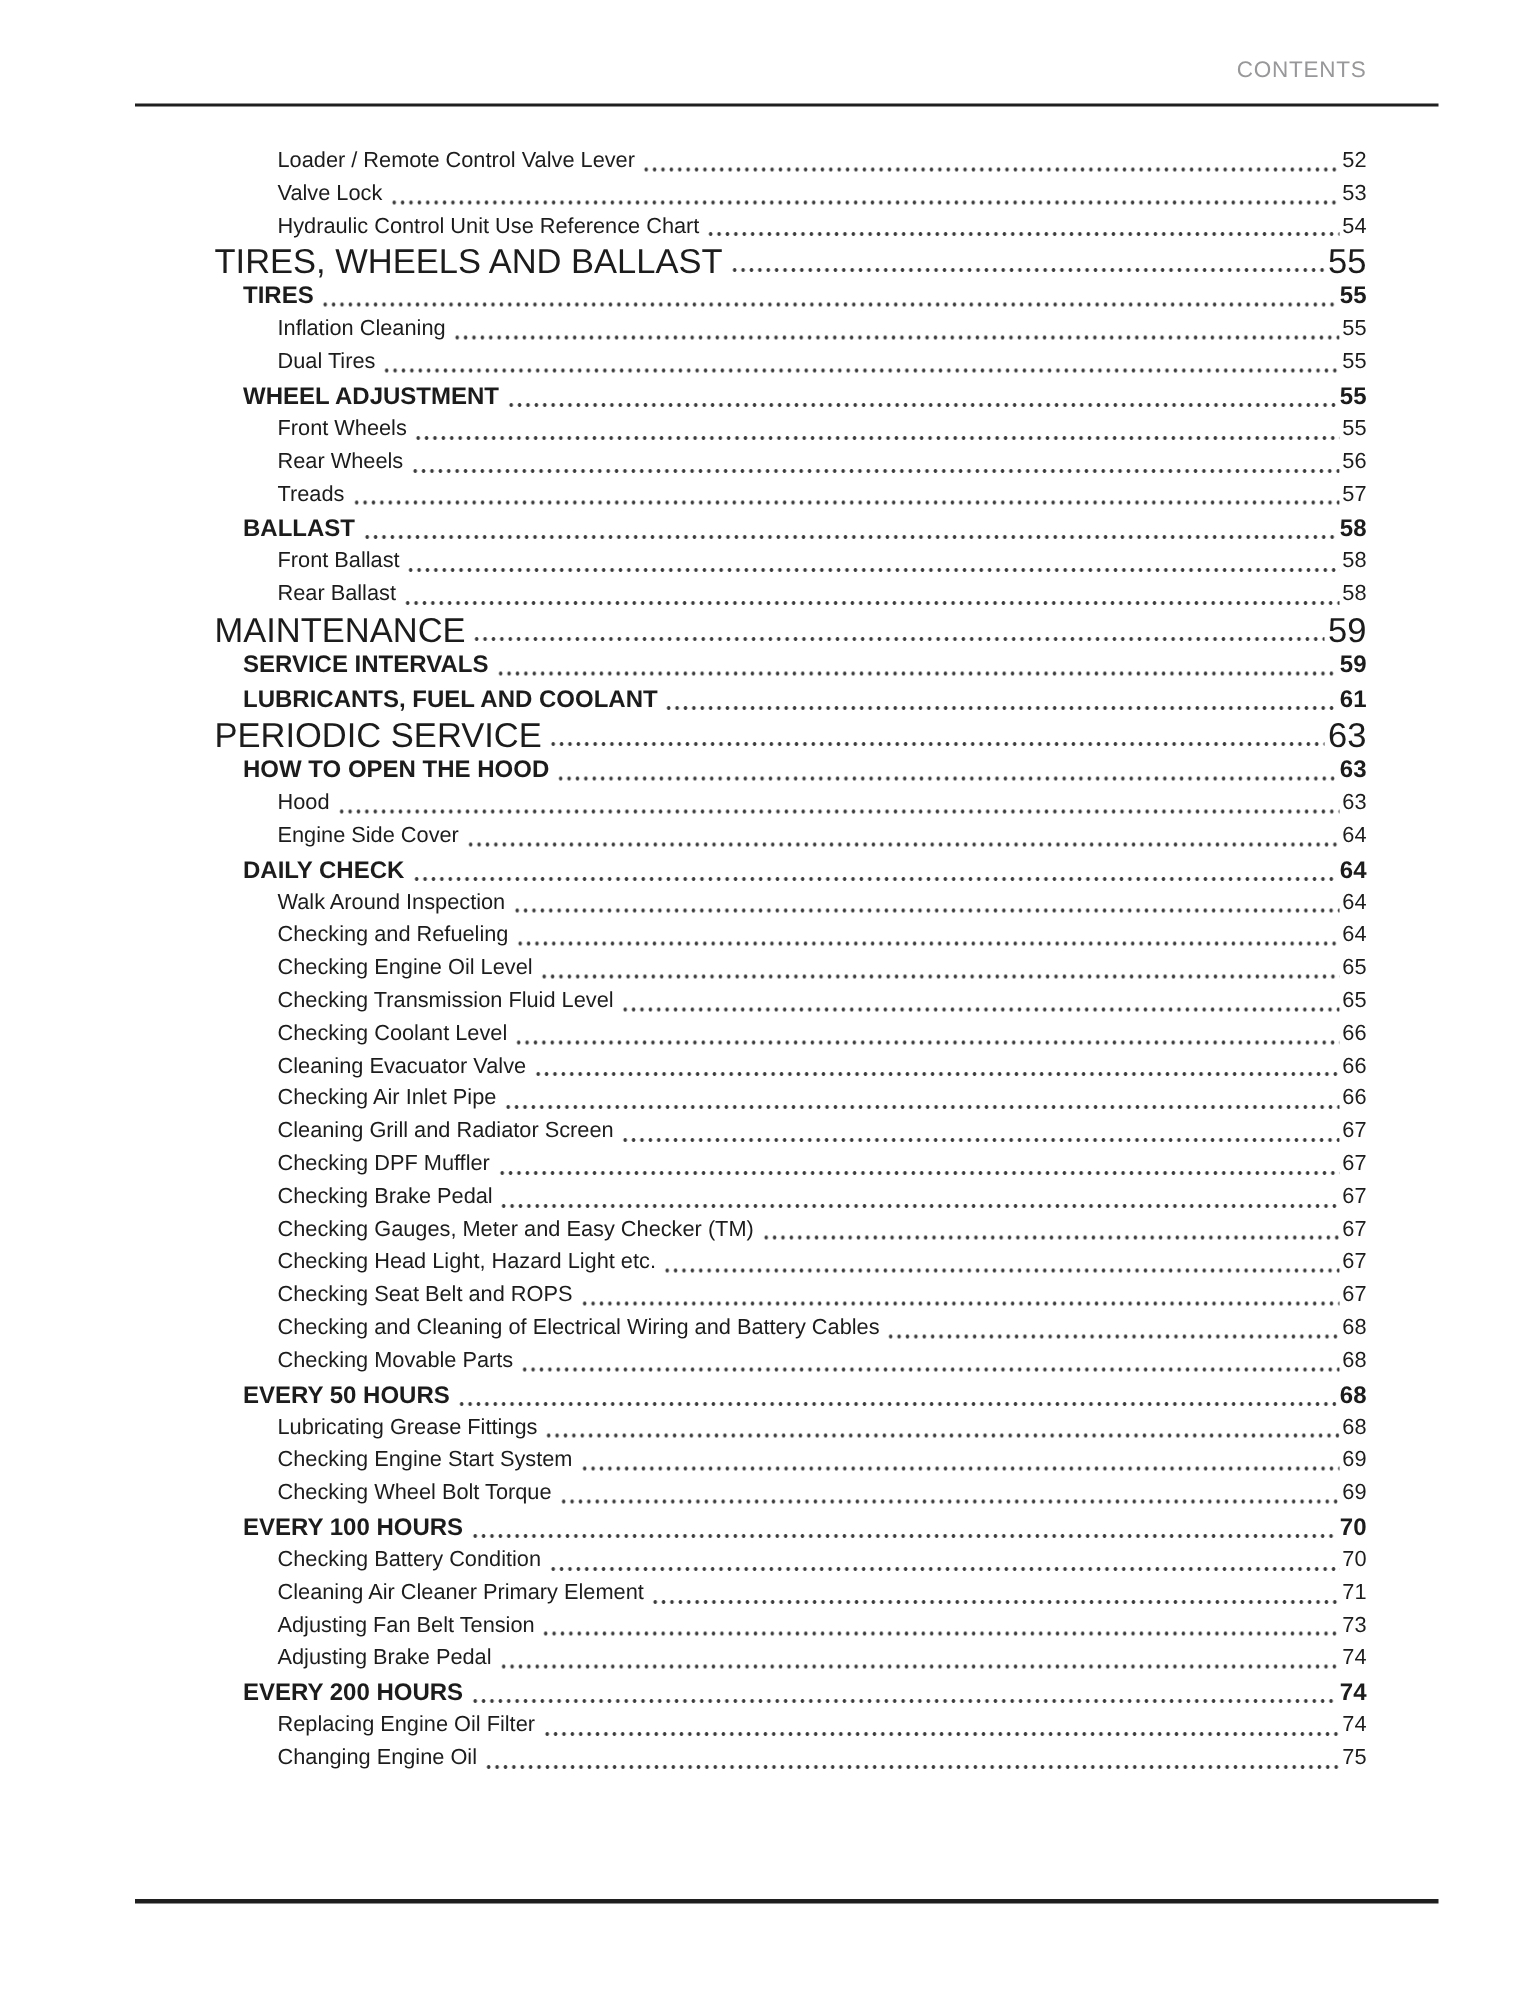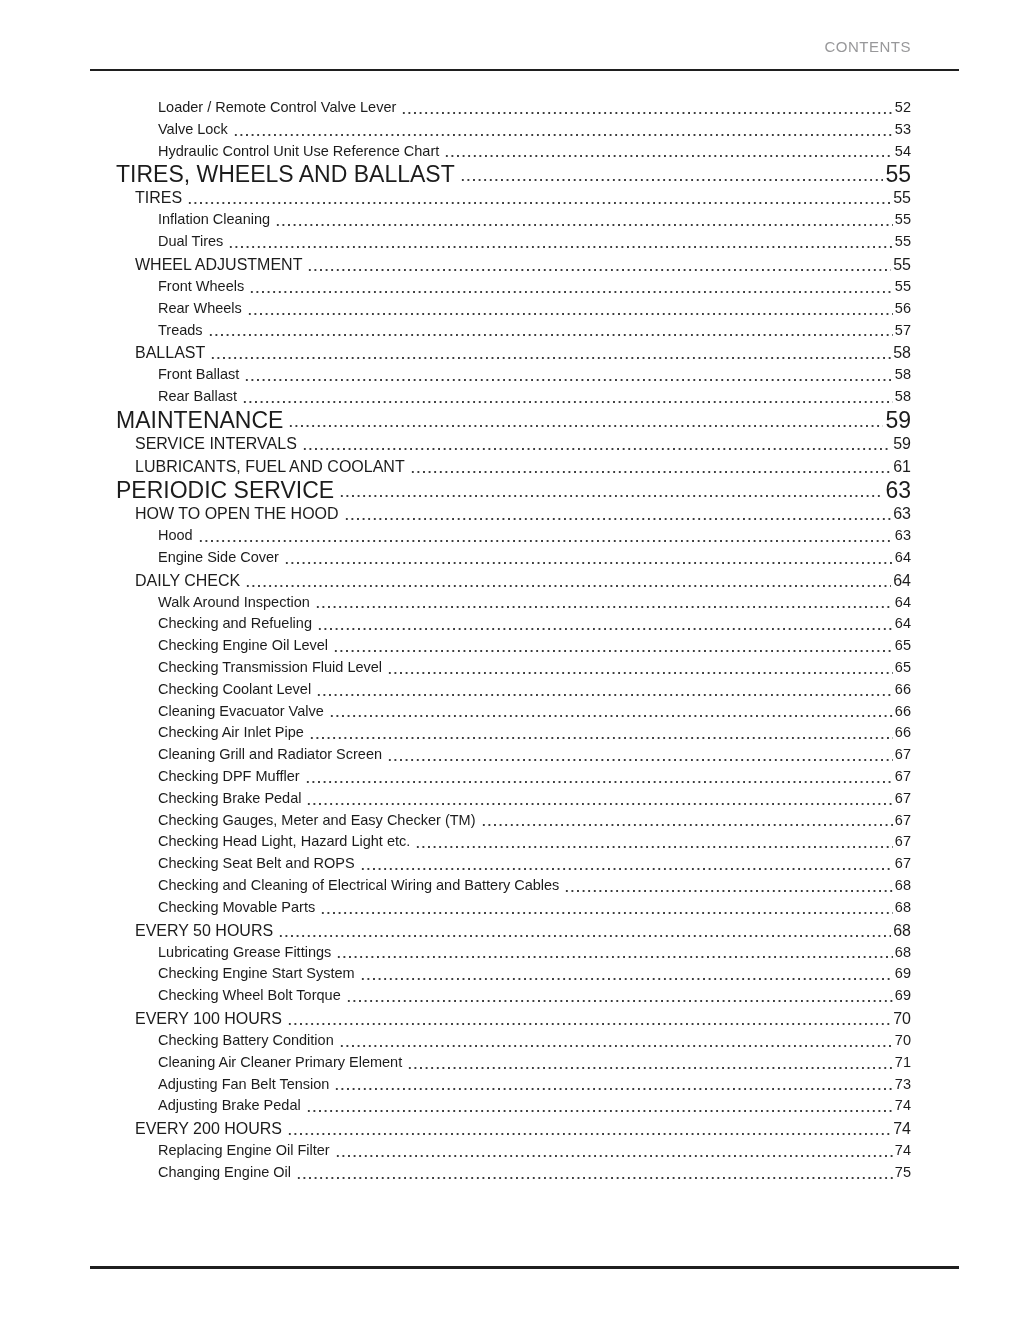--- a/index.html
+++ b/index.html
@@ -38,39 +38,40 @@
     position: absolute;
     top: 1266px;
     left: 90px;
     right: 86px;
     height: 3px;
     background: #1f1f1f;
   }
   .toc {
     position: absolute;
     top: 97px;
-    left: 116px;
+    left: 143px;
     right: 134px;
   }
   .toc-row {
     display: flex;
     align-items: baseline;
     line-height: 21.8px;
     font-size: 14.5px;
     color: #1c1c1c;
   }
   .toc-row.level-1 {
     font-size: 23px;
     line-height: 24px;
     margin-top: 0;
   }
   .toc-row.level-2 {
     font-size: 16px;
     line-height: 23px;
     padding-left: 19px;
+    font-weight: bold;
   }
   .toc-row.level-3 {
     padding-left: 42px;
   }
   .toc-title {
     white-space: nowrap;
     flex: 0 0 auto;
   }
   .toc-leader {
     flex: 1 1 auto;

